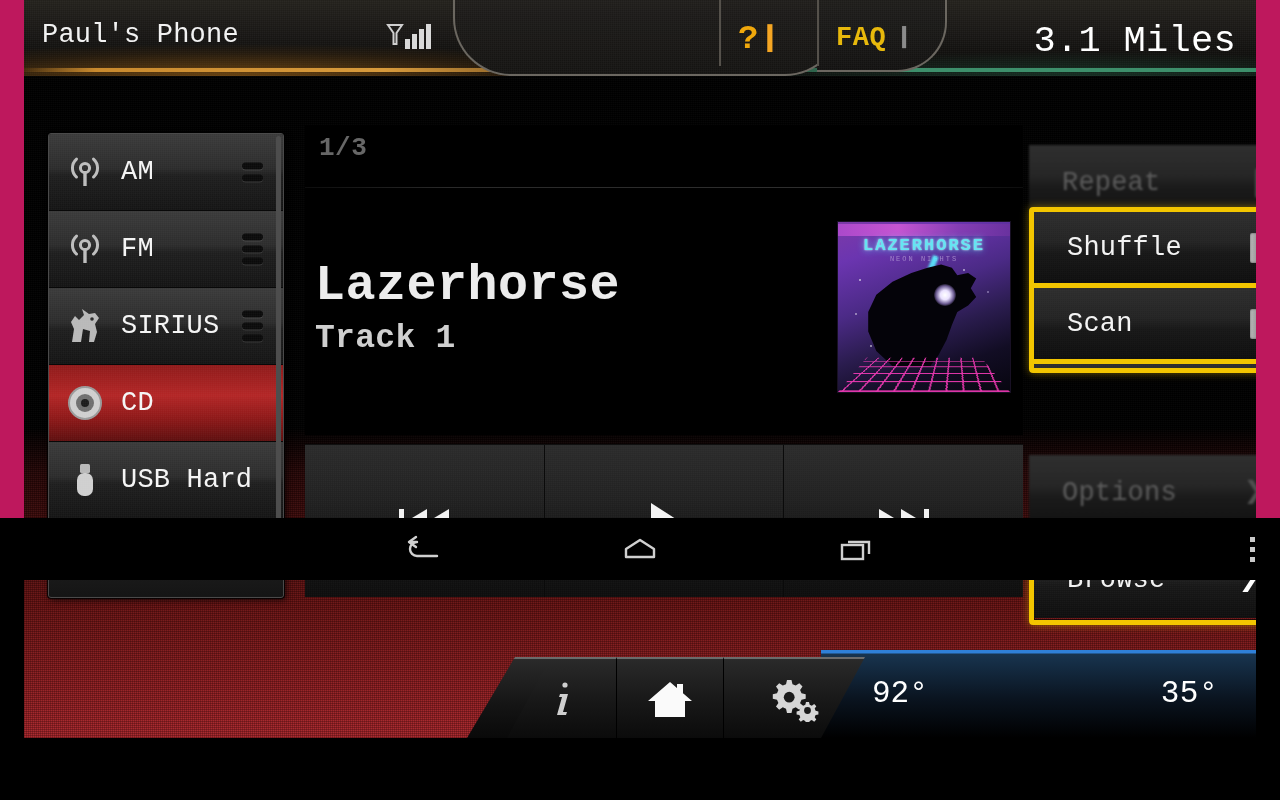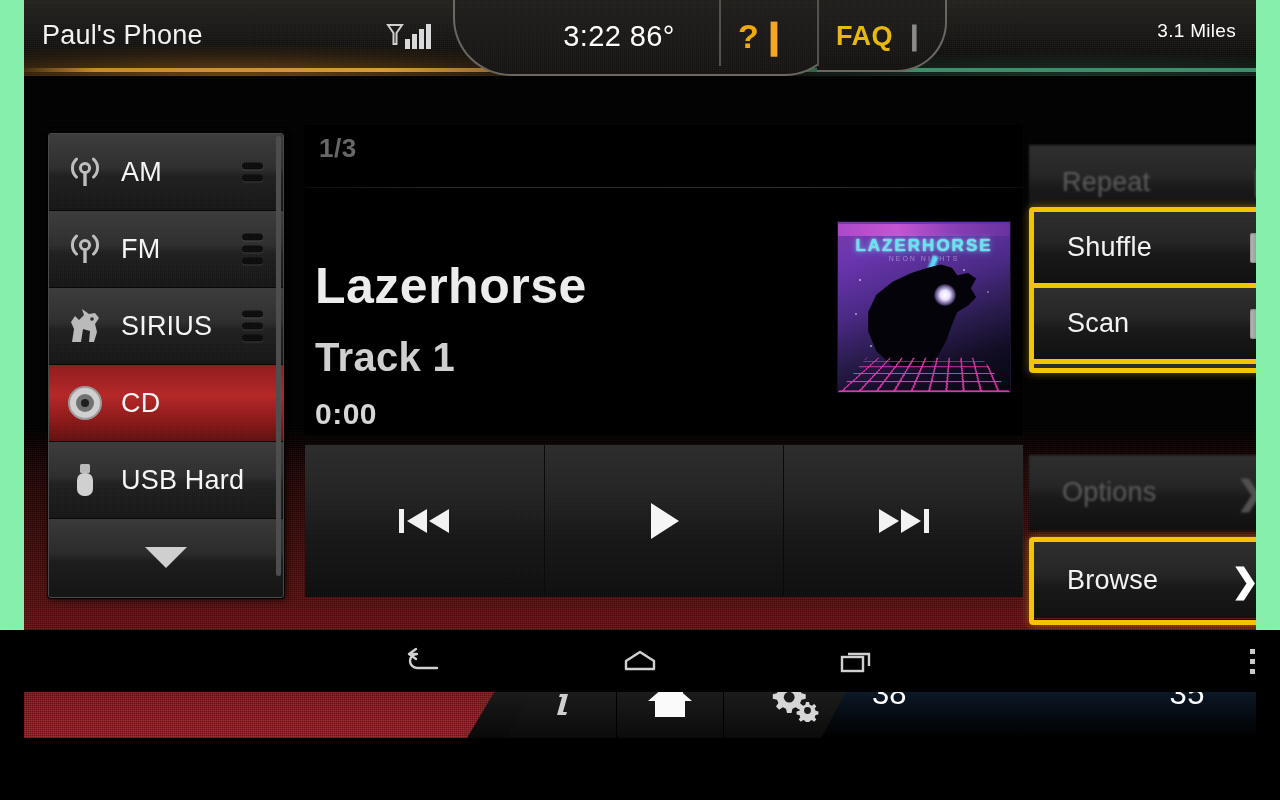--- a/index.html
+++ b/index.html
@@ -4,21 +4,21 @@
 <style>
   * { margin:0; padding:0; box-sizing:border-box; }
   html, body {
     width:1280px; height:800px;
     background:#000; overflow:hidden;
     font-family:"Liberation Sans", sans-serif;
     -webkit-font-smoothing:antialiased;
   }
 
   
-  #screen { position:relative; width:1280px; height:692px; background:#86efac; }
+  #screen { position:relative; width:1280px; height:580px; background:#be185d;font-family:Liberation Mono, monospace; }
 
   
   #headunit {
     position:absolute; left:24px; top:0px;
     width:1232px; height:738px;
     background:#000;
     overflow:hidden;
   }
 
   
@@ -124,21 +124,21 @@
     font-size:34px; font-weight:700; color:#f0a80c; letter-spacing:1px;
   }
   .tb-help .bar{ color:#f5a623; }
   .tb-faq{
     position:absolute; left:812px; top:20px;
     font-size:27px; font-weight:700; color:#e8b90c; letter-spacing:.5px;
   }
   .tb-faq .bar{ color:#8b8b8b; font-weight:400; margin-left:10px; }
   .tb-miles{
     position:absolute; right:20px; top:20px;
-    font-size:19px; color:#fff; letter-spacing:.3px;
+    font-size:37px; color:#fff; letter-spacing:.3px;
   }
 
   
   #sources{
     position:absolute; left:24px; top:133px; width:236px; height:465px;
     background:#161616;
     border:1px solid #4a4a4a; border-radius:3px;
     box-shadow:0 0 0 1px rgba(0,0,0,.8), 2px 2px 6px rgba(0,0,0,.7);
     overflow:hidden;
   }
@@ -190,21 +190,21 @@
     position:absolute; left:14px; top:8px;
     font-size:26px; color:#676767; font-weight:700; letter-spacing:.5px;
     filter:blur(.7px);
   }
   .media-sep{
     position:absolute; left:0; top:62px; width:718px; height:1px;
     background:linear-gradient(to right, #0d0d0d, #2a2a2a 20%, #2e2e2e 70%, #0d0d0d);
   }
   .nowplaying{ position:absolute; left:10px; top:135px; }
   .np-artist{ font-size:50px; color:#ececec; font-weight:700; letter-spacing:.5px; line-height:1.05; }
-  .np-track{ font-size:40px; color:#cfcfcf; font-weight:700; margin-top:22px; letter-spacing:.3px; }
+  .np-track{ font-size:33px; color:#cfcfcf; font-weight:700; margin-top:7px; letter-spacing:.3px; }
   .np-time{ font-size:30px; color:#d6d6d6; font-weight:700; margin-top:17px; letter-spacing:.5px; }
 
   
   .art{
     position:absolute; left:533px; top:97px; width:172px; height:170px;
     background:#120a1c; overflow:hidden;
     box-shadow:0 0 0 1px #181024;
   }
   .art .sky{
     position:absolute; inset:0;
@@ -396,21 +396,20 @@
       <div class="tb-signal">
         <svg width="48" height="32" viewBox="0 0 48 32">
           <path d="M2 3 L16 3 L10.5 11 L10.5 22 L7.5 22 L7.5 11 Z" fill="none" stroke="#cfcfcf" stroke-width="2"></path>
           <rect x="19" y="17" width="5" height="10" fill="#d9d9d9"></rect>
           <rect x="26" y="12" width="5" height="15" fill="#d9d9d9"></rect>
           <rect x="33" y="7" width="5" height="20" fill="#d9d9d9"></rect>
           <rect x="40" y="2" width="5" height="25" fill="#d9d9d9"></rect>
         </svg>
       </div>
 
-      <div class="tb-time">3:22 86°</div>
 
       <div class="tb-help">
         <span>?</span><span class="bar">❙</span>
       </div>
 
       <div class="tb-faq">
         <span>FAQ</span><span class="bar">❙</span>
       </div>
 
       <div class="tb-miles">3.1 Miles</div>
@@ -494,21 +493,20 @@
       <div class="src-scrollbar"></div>
     </div>
 
     <div id="media">
       <div class="trk-count">1/3</div>
       <div class="media-sep"></div>
 
       <div class="nowplaying">
         <div class="np-artist">Lazerhorse</div>
         <div class="np-track">Track 1</div>
-        <div class="np-time">0:00</div>
       </div>
 
       <div class="art">
         <div class="sky"></div>
         <div class="stars"></div>
         <div class="hdr"></div>
         <div class="title">LAZERHORSE</div>
         <div class="sub">NEON NIGHTS</div>
         <div class="beam"></div>
         <div class="horse"></div>
@@ -596,21 +594,21 @@
           <g fill="#d6d6d6">
             <path d="M19 4 l4.5 0 1 4.2 3.2 1.4 3.6-2.4 3.2 3.2 -2.4 3.6 1.4 3.2 4.2 1 0 4.5 -4.2 1 -1.4 3.2 2.4 3.6 -3.2 3.2 -3.6-2.4 -3.2 1.4 -1 4.2 -4.5 0 -1-4.2 -3.2-1.4 -3.6 2.4 -3.2-3.2 2.4-3.6 -1.4-3.2 -4.2-1 0-4.5 4.2-1 1.4-3.2 -2.4-3.6 3.2-3.2 3.6 2.4 3.2-1.4 Z"></path>
             <circle cx="21.2" cy="21.2" r="5.4" fill="#1b1b1b"></circle>
             <path d="M38 26 l3 0 .7 2.8 2.1 .9 2.4-1.6 2.1 2.1 -1.6 2.4 .9 2.1 2.8 .7 0 3 -2.8 .7 -.9 2.1 1.6 2.4 -2.1 2.1 -2.4-1.6 -2.1 .9 -.7 2.8 -3 0 -.7-2.8 -2.1-.9 -2.4 1.6 -2.1-2.1 1.6-2.4 -.9-2.1 -2.8-.7 0-3 2.8-.7 .9-2.1 -1.6-2.4 2.1-2.1 2.4 1.6 2.1-.9 Z"></path>
             <circle cx="39.5" cy="34.5" r="3.4" fill="#1b1b1b"></circle>
           </g>
         </svg>
       </div>
     </div>
 
-    <div id="temp-left">38°</div>
+    <div id="temp-left">92°</div>
     <div id="temp-right">35°</div>
 
   </div>
 
   <div id="navbar">
     <div class="nav-btn" id="nav-back">
       <svg width="40" height="30" viewBox="0 0 40 30">
         <path d="M34 22 L14 22 A7 7 0 0 1 14 8 L8 8" fill="none" stroke="#d0d0d0" stroke-width="2.4" stroke-linecap="round" stroke-linejoin="round"></path>
         <path d="M13 3 L6 8 L13 13" fill="none" stroke="#d0d0d0" stroke-width="2.4" stroke-linecap="round" stroke-linejoin="round"></path>
       </svg>

